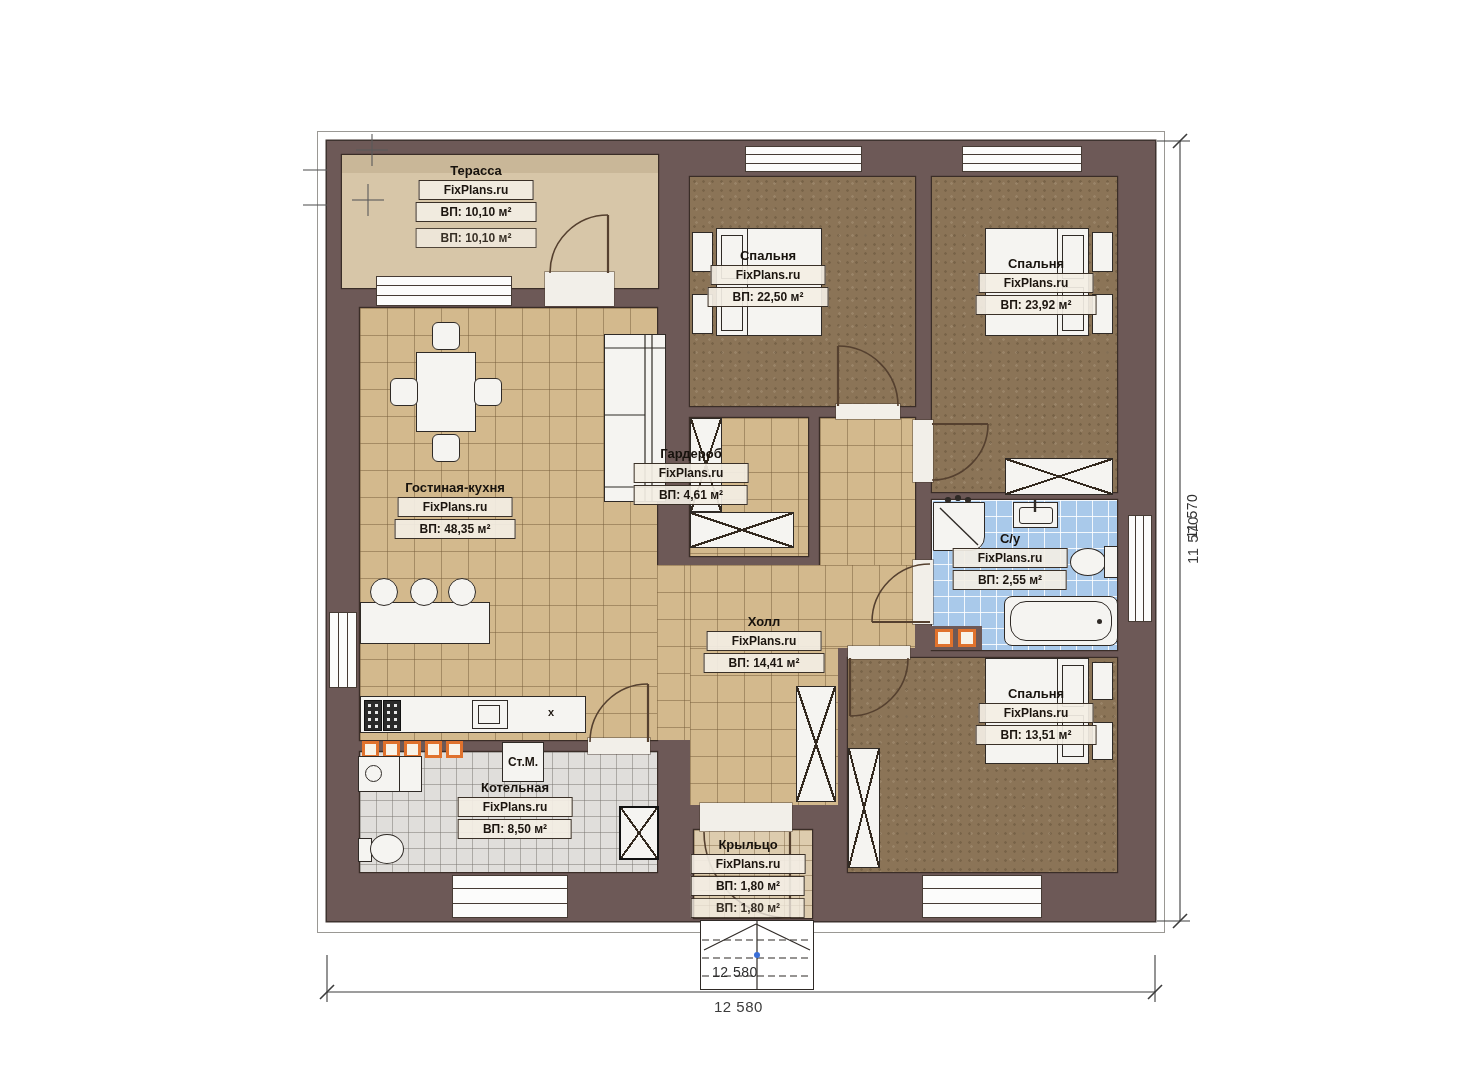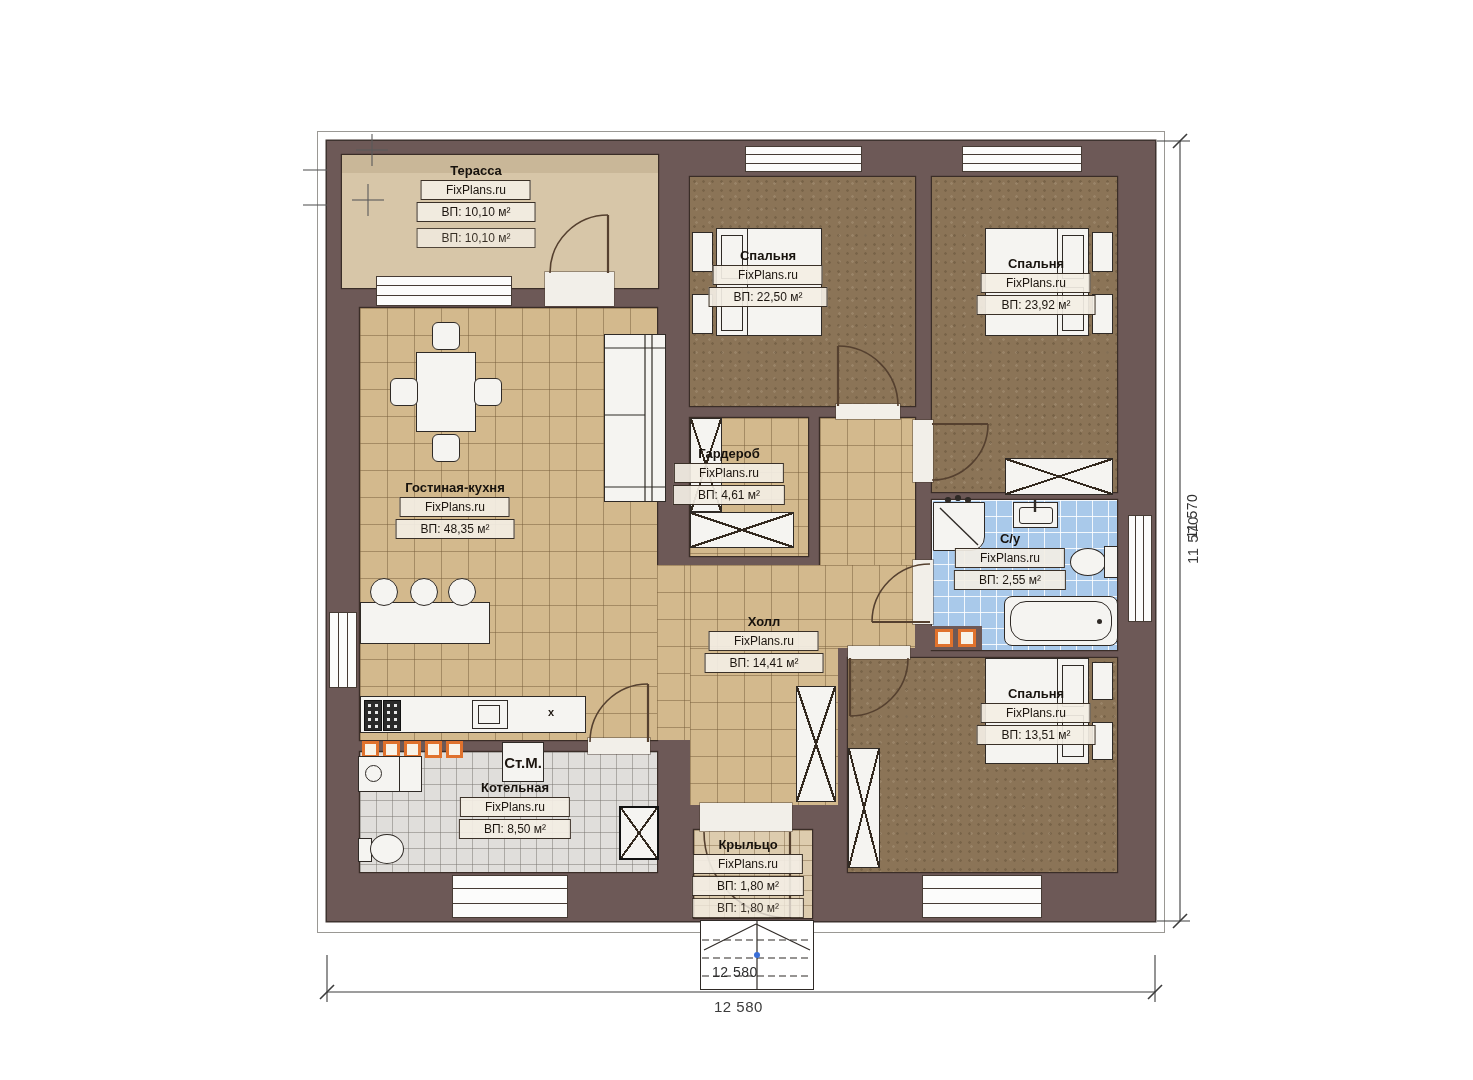--- a/index.html
+++ b/index.html
@@ -52,23 +52,23 @@
           border:3px solid var(--accent-orange,#e0722d);}
   .orange>i{display:block;width:100%;height:100%;background:#f8f3e8;}
   .stovepan{position:absolute;background:#2b2b2b;
             background-image:radial-gradient(#e9e9e9 1.5px,transparent 1.8px);
             background-size:7px 7px;background-position:1px 1px;border:1px solid #111;}
   
   .rlabel{position:absolute;transform:translateX(-50%);display:flex;flex-direction:column;
           align-items:center;z-index:30;}
   .rlabel .title{font-size:13px;font-weight:bold;color:#17120d;white-space:nowrap;line-height:15px;}
   .rlabel .box{margin-top:2px;border:1.6px solid #3a3027;background:var(--label-bg,rgba(243,238,228,.9));
-          font-size:12px;font-weight:normal;color:#1c150f;line-height:16px;padding:1px 24px;white-space:nowrap;}
+          font-size:12px;font-weight:bold;color:#1c150f;line-height:16px;padding:1px 24px;white-space:nowrap;}
   .rlabel .dup{opacity:.85;}
-  .smalltext{position:absolute;font-size:15px;font-weight:bold;color:#1c150f;z-index:25;}
+  .smalltext{position:absolute;font-size:12px;font-weight:bold;color:#1c150f;z-index:25;}
   .dim{position:absolute;font-size:15px;color:#3c3c3c;letter-spacing:.5px;z-index:35;white-space:nowrap;}
   .dim-v{transform:translate(-50%,-50%) rotate(-90deg);}
   svg.overlay{position:absolute;left:0;top:0;z-index:20;pointer-events:none;}
   .zf{z-index:5;} .zw{z-index:12;} .zfu{z-index:15;}
 </style>
 </head>
 <body>
 
 <div class="canvas">
 
@@ -284,21 +284,21 @@
     <div class="box">FixPlans.ru</div>
     <div class="box">ВП: 23,92 м²</div>
   </div>
 
   <div class="rlabel" style="left:455px;top:480px;">
     <div class="title">Гостиная-кухня</div>
     <div class="box">FixPlans.ru</div>
     <div class="box">ВП: 48,35 м²</div>
   </div>
 
-  <div class="rlabel" style="left:729px;top:446px;">
+  <div class="rlabel" style="left:691px;top:446px;">
     <div class="title">Гардероб</div>
     <div class="box">FixPlans.ru</div>
     <div class="box">ВП: 4,61 м²</div>
   </div>
 
   <div class="rlabel" style="left:764px;top:614px;">
     <div class="title">Холл</div>
     <div class="box">FixPlans.ru</div>
     <div class="box">ВП: 14,41 м²</div>
   </div>

